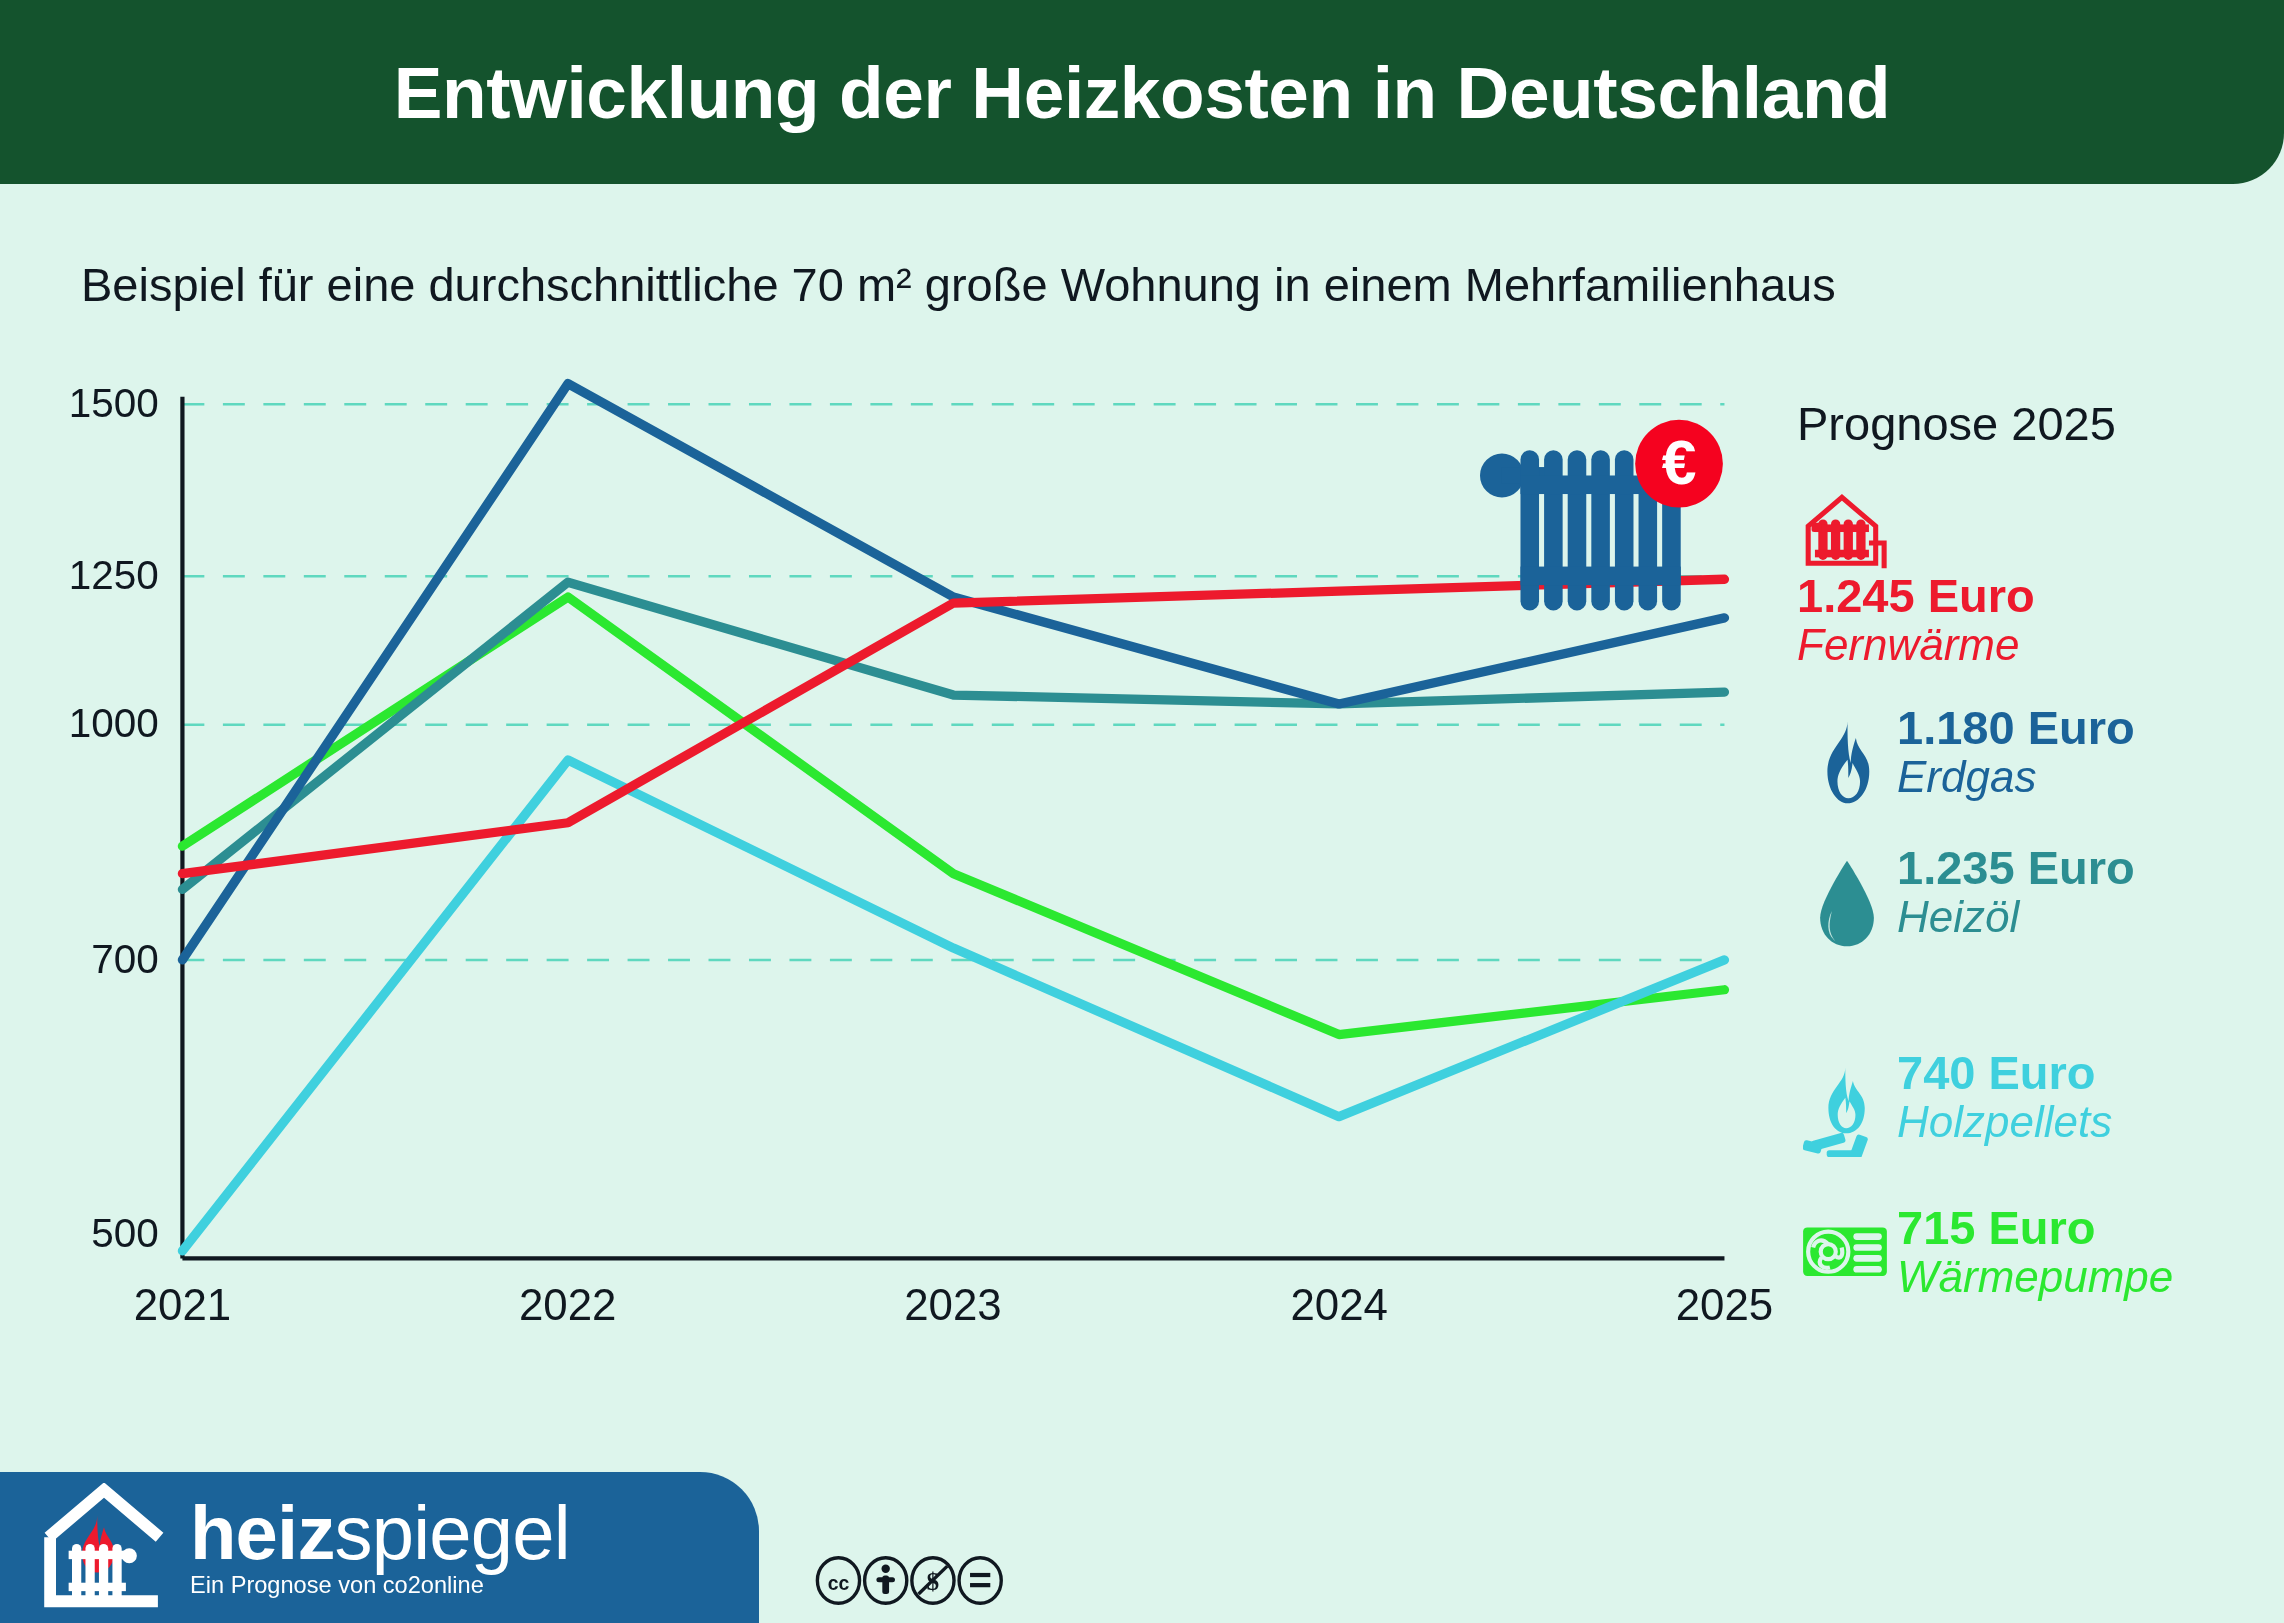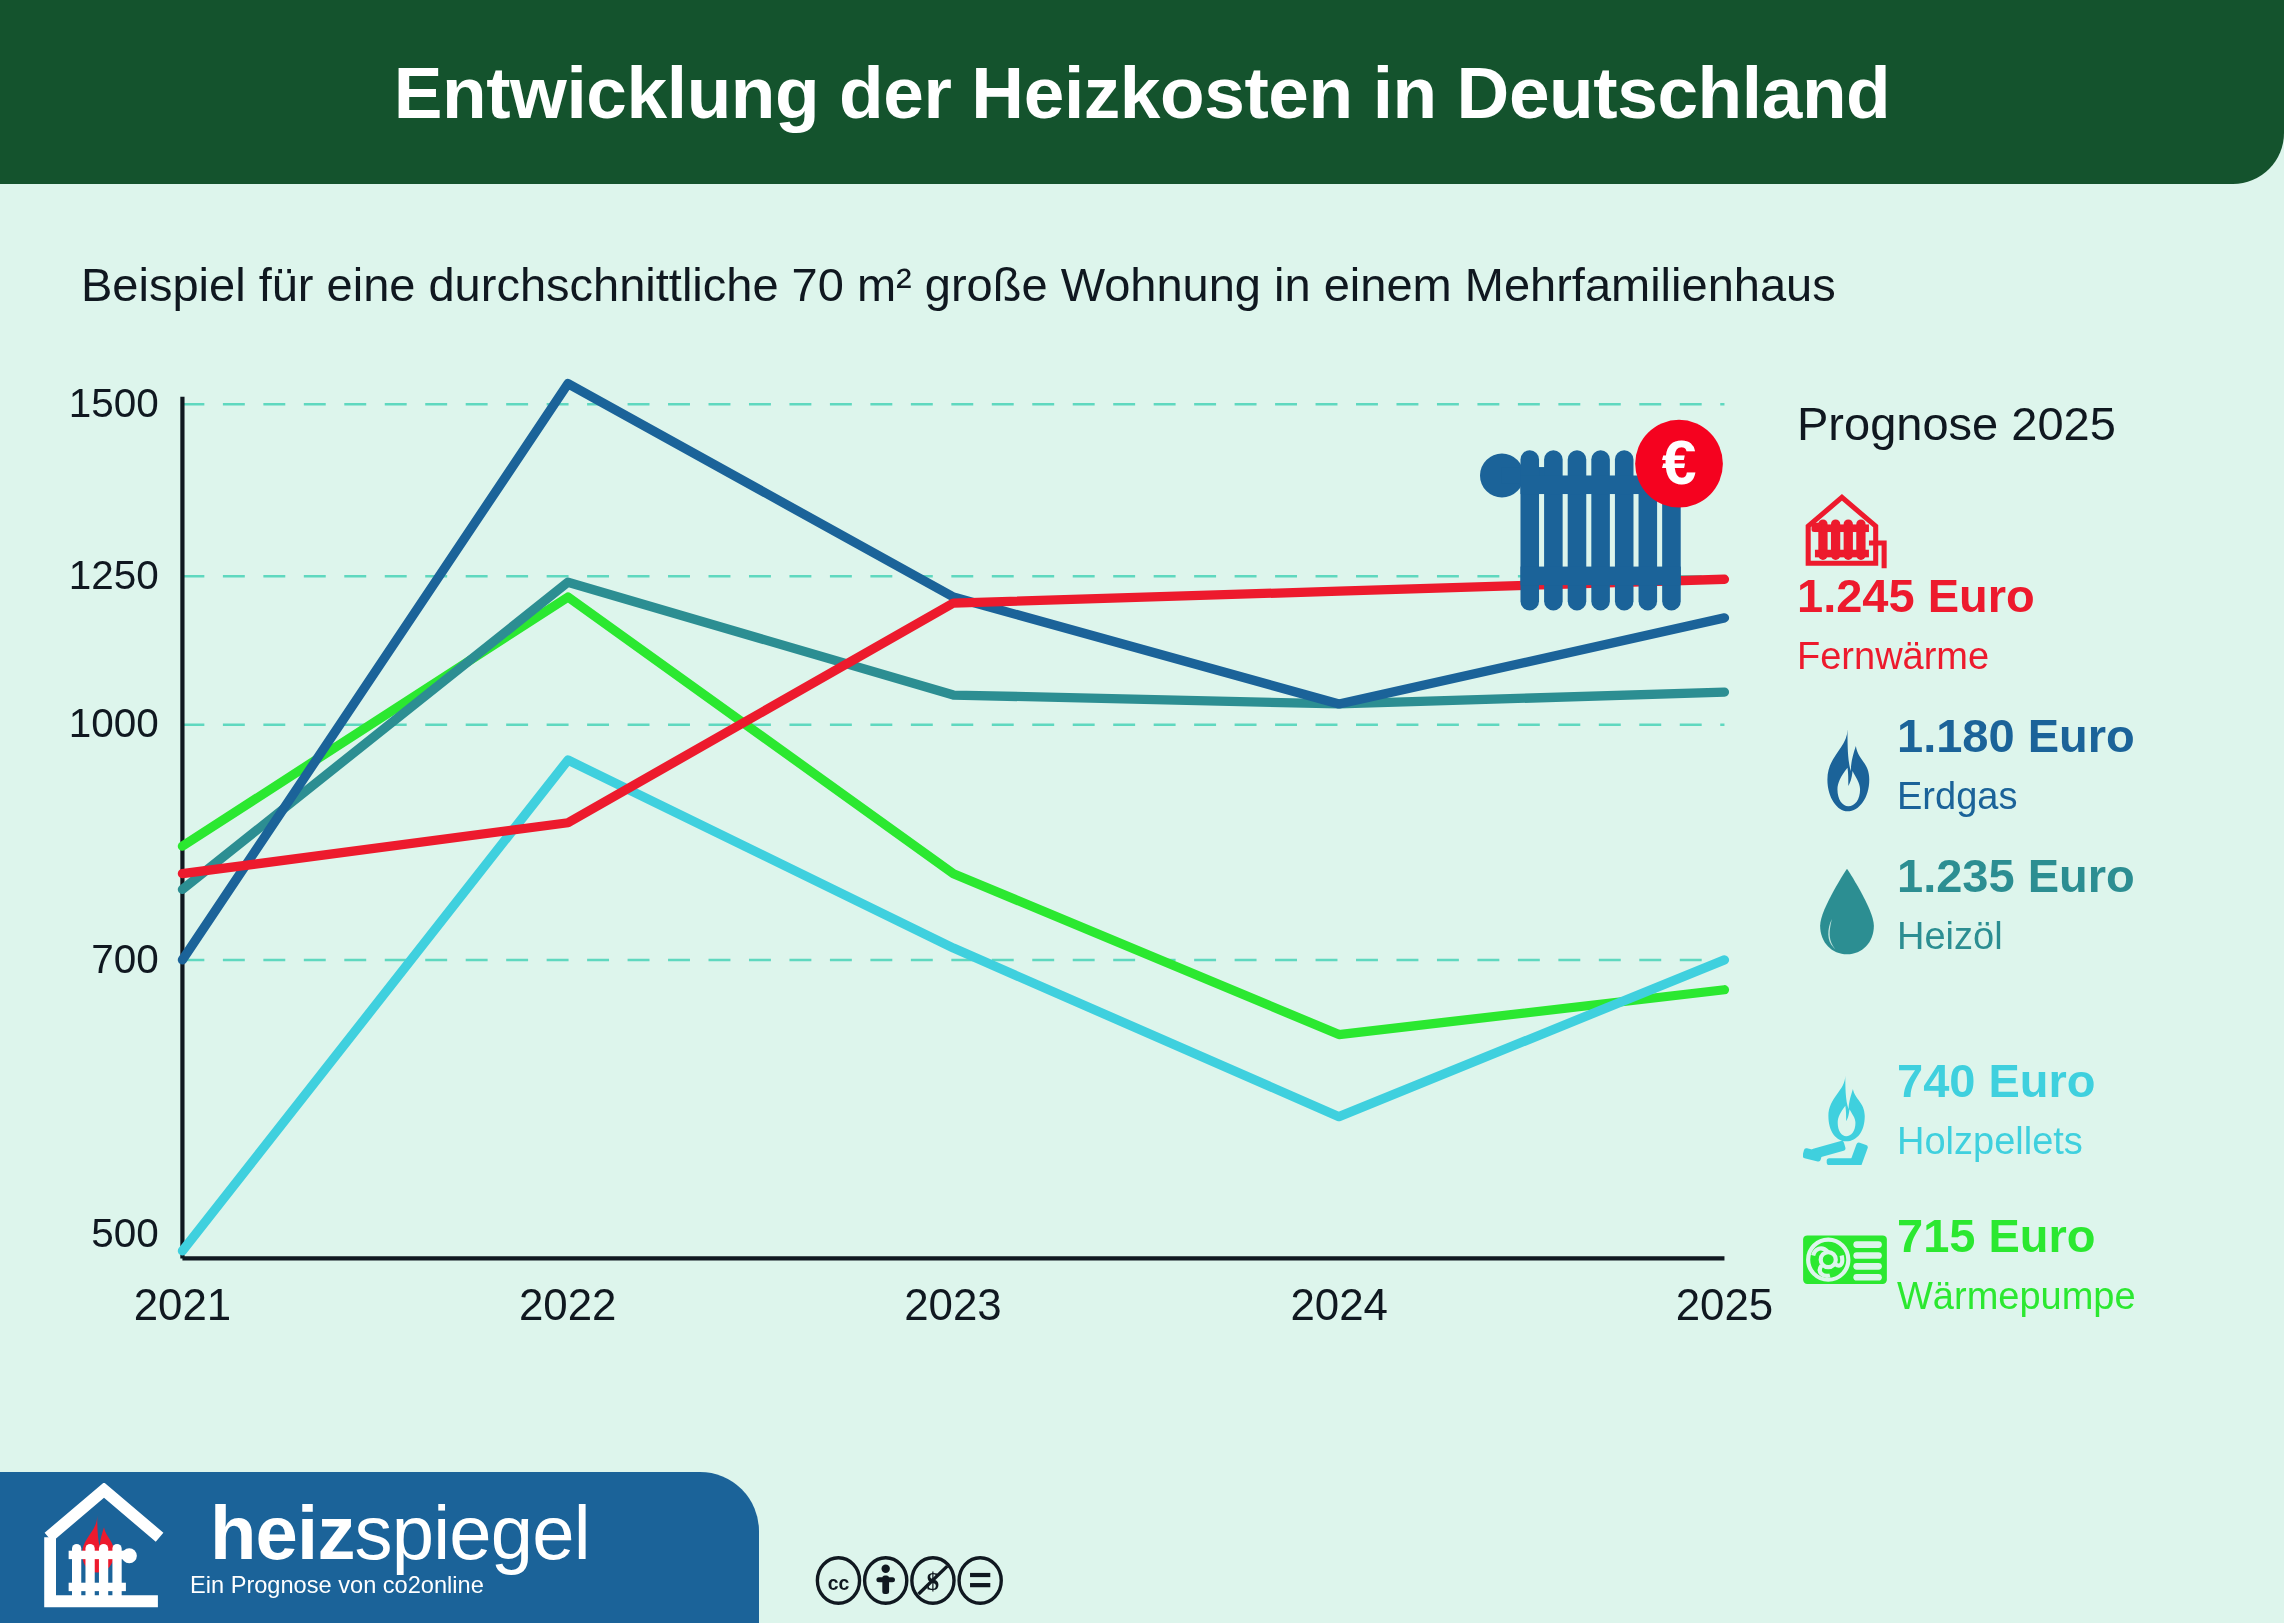--- a/index.html
+++ b/index.html
@@ -65,41 +65,42 @@
   }
   .legend-icon{
     width:100px; flex:0 0 100px; display:flex; align-items:center;
     justify-content:center; padding-top:15px;
   }
   .legend-text{ line-height:1.0; }
   .legend-value{
     font-size:47px; font-weight:bold; white-space:nowrap; display:block;
   }
   .legend-label{
-    font-size:38px; font-weight:400; white-space:nowrap; display:block;
-    margin-top:18px;
+    font-size:44px; font-weight:400; white-space:nowrap; display:block;
+    margin-top:4px;
+    font-style:italic;
   }
   #row-fernwaerme{ margin-bottom:37px;flex-direction:column; }
   #row-erdgas{ margin-bottom:37px; }
   #row-heizoel{ margin-bottom:101px; }
   #row-holzpellets{ margin-bottom:47px; }
 
   
   #footer-logo{
     position:absolute; left:0; top:1472px; width:759px; height:152px;
     background:#1B6399;
     border-top-right-radius:59px;
     display:flex; align-items:center;
   }
   #logo-mark{ margin-left:40px; margin-right:22px; }
   #logo-wordmark{
     color:#ffffff; font-size:76px; font-weight:400; line-height:0.95;
     letter-spacing:-0.8px;
   }
-  #logo-wordmark b{ font-weight:bold;margin-left:20px; }
+  #logo-wordmark b{ font-weight:bold; }
   #logo-tagline{
     color:#ffffff; font-size:23.6px; font-weight:400; margin-top:3.4px;
   }
   #footer-meta{
     position:absolute; left:814px; top:1556px;
     display:flex; align-items:flex-end; gap:13px;
   }
   #footer-credit{
     font-size:34px; color:#101820; white-space:nowrap;
   }

